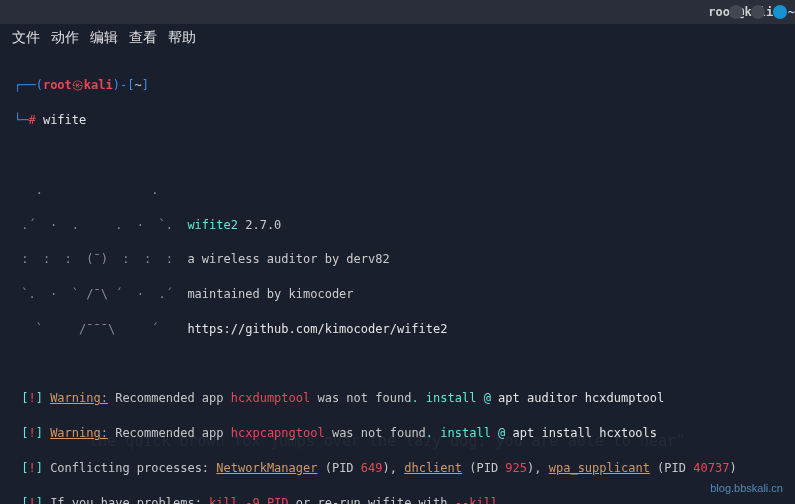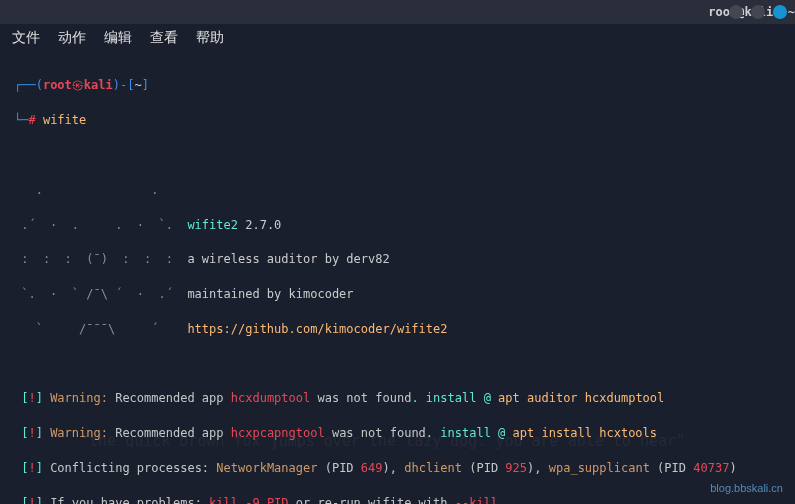--- a/index.html
+++ b/index.html
@@ -31,37 +31,37 @@
     .wc { width: 14px; height: 14px; border-radius: 50%; display: inline-block; }
     .wc-min { background: #424752; }
     .wc-max { background: #424752; }
     .wc-close { background: #1793d1; }
     .menubar {
       height: 28px;
       background: #1a1f2e;
       display: flex;
       align-items: center;
       padding: 0 12px;
-      gap: 18px;
+      gap: 11px;
       color: #e0e0e0;
       font-size: 14px;
       font-family: sans-serif;
     }
     .menu-item { cursor: pointer; }
     .terminal {
       padding: 8px 14px;
       line-height: 1.45;
       white-space: pre;
       font-size: 12px;
     }
     .red { color: #e74856; }
     .blue { color: #3b8eea; }
-    .cyan { color: #fdba74; }
+    .cyan { color: #e5e5e5; }
     .green { color: #5eead4; }
-    .orange { color: #d19a66; }
+    .orange { color: #d19a66; text-decoration: underline; }
     .gray { color: #8a8d93; }
     .white { color: #cccccc; }
     .bold { font-weight: bold; }
     .line { display: block; }
     .watermark {
       position: absolute;
       right: 12px;
       bottom: 10px;
       color: #888;
       font-size: 11px;

